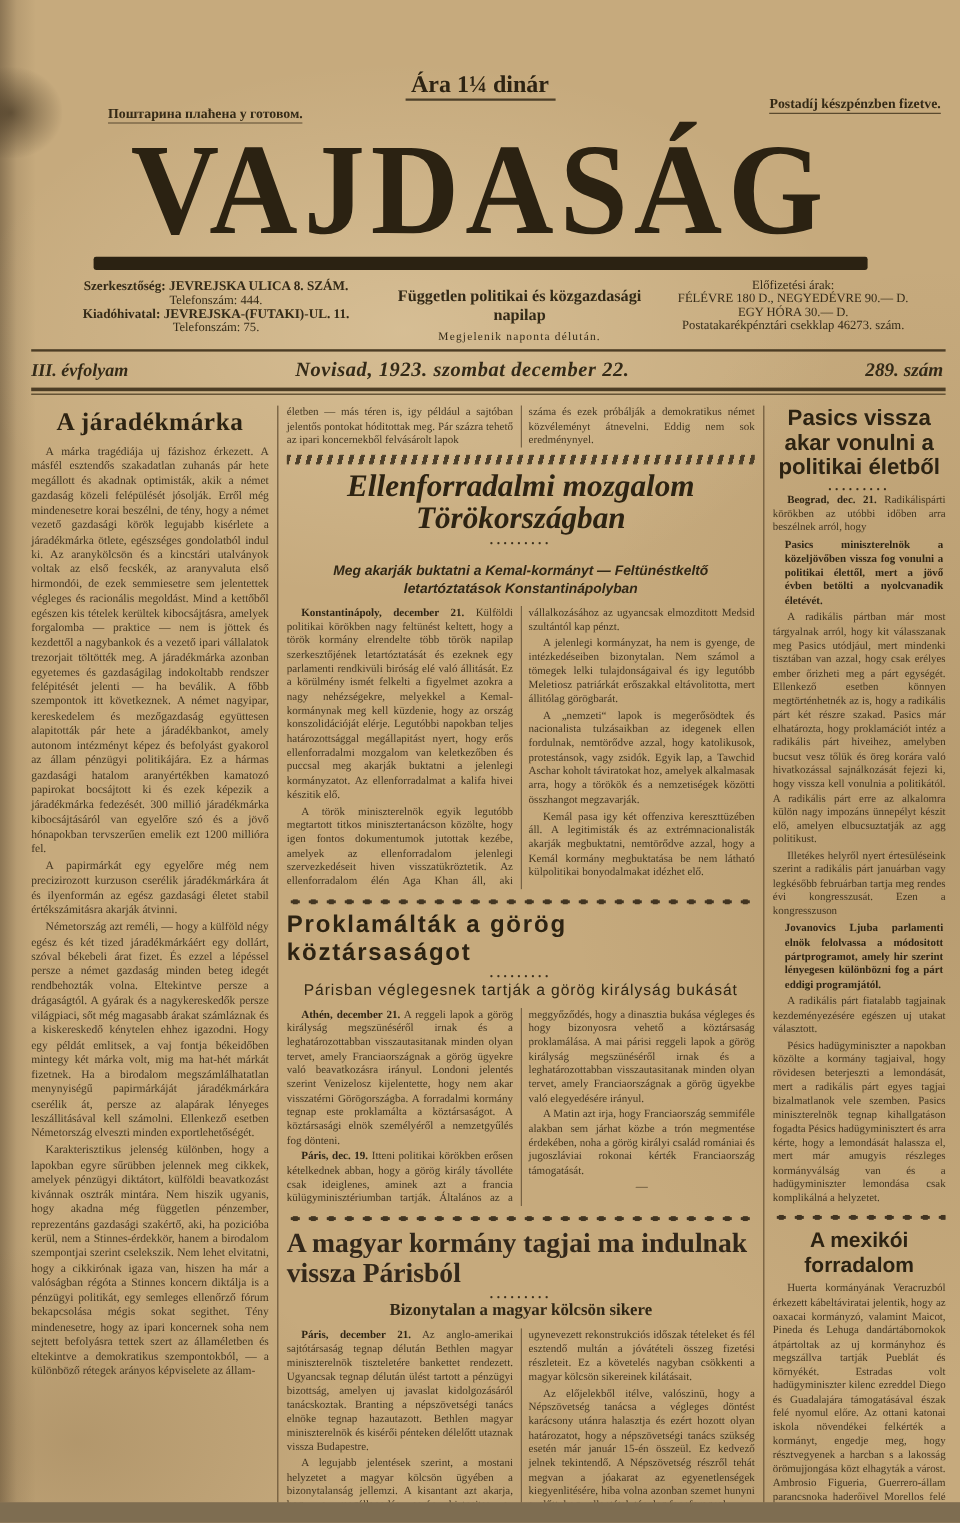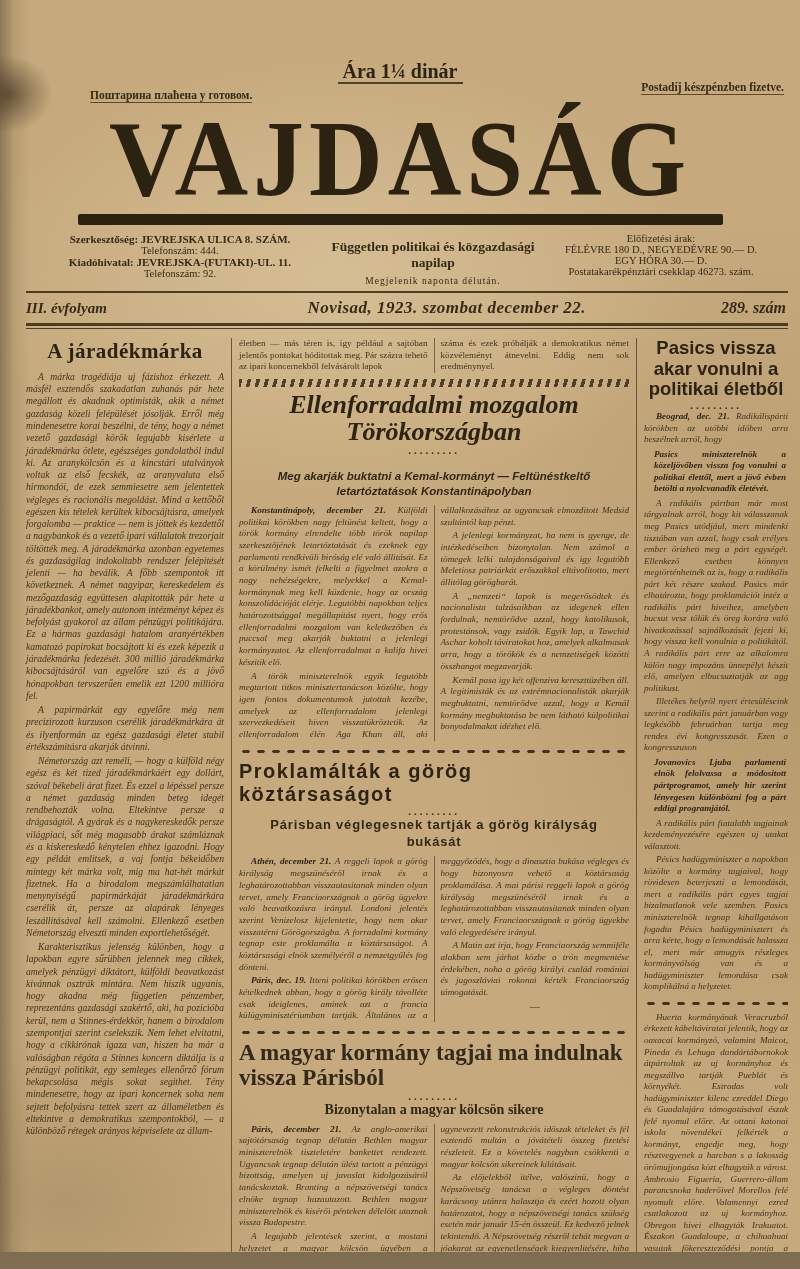--- a/index.html
+++ b/index.html
@@ -31,49 +31,49 @@
   .info-row{display:flex;align-items:flex-start;padding:0 14px 0 30px;}
   .info-l{width:300px;font-size:10.5px;text-align:center;}
   .info-l .b1{font-weight:bold;font-size:11px;}
   .info-c{flex:1;text-align:center;padding-top:6px;}
   .info-c .tag1{font-weight:bold;font-size:13.5px;}
   .info-c .tag2{font-size:9.5px;letter-spacing:1px;margin-top:5px;}
   .info-r{width:250px;font-size:10.5px;text-align:center;}
   .rule-top{border-top:2px solid #4c3d25;margin:5px 12px 0 26px;}
   .date-row{display:flex;align-items:baseline;padding:5px 14px 5px 26px;font-style:italic;font-weight:bold;}
   .date-vol{width:220px;font-size:15px;}
-  .date-c{flex:1;text-align:right;font-size:17px;letter-spacing:.5px;}
+  .date-c{flex:1;text-align:left;font-size:17px;letter-spacing:.5px;}
   .date-issue{width:200px;text-align:right;font-size:16px;}
   .rule-bot{height:2px;border-top:3px solid #4c3d25;border-bottom:1px solid #4c3d25;margin:0 12px 0 26px;}
   .bodycols{display:flex;padding:9px 12px 0 26px;}
   .col1{width:198px;padding-right:7px;border-right:1px solid #6b5639;}
   .colm{width:390px;padding:0 7px;border-right:1px solid #6b5639;}
   .col4{flex:1;padding-left:7px;}
-  p.p{margin:0 0 2px;text-indent:12px;text-align:justify;font-size:9.2px;line-height:1.27;color:rgba(50,39,21,.90);font-style:italic;}
+  p.p{margin:0 0 2px;text-indent:12px;text-align:justify;font-size:9.2px;line-height:1.27;color:rgba(50,39,21,.90);}
   .col1 p.p{font-size:9.6px;line-height:1.28;}
   .col4 p.p{font-size:9.1px;line-height:1.27;}
   p.p b{color:rgba(43,33,17,.97);}
   .emph{font-weight:bold;text-indent:0 !important;padding:1px 2px 1px 10px;color:rgba(43,33,17,.97) !important;}
   .h-jaradek{font-size:21px;font-weight:bold;text-align:center;margin:1px 0 7px;letter-spacing:.5px;color:#2d2312;}
   .cont{display:flex;text-align:justify;}
   .cont>div{width:50%;font-size:9.2px;line-height:1.27;color:rgba(50,39,21,.90);}
   .cont .cl{padding-right:6px;}
   .cont .cr{padding-left:6px;border-left:1px solid rgba(96,77,51,.8);}
   .divider-zigzag{height:8px;margin:6px 0 4px;
     background:repeating-linear-gradient(105deg, rgba(56,44,25,.85) 0 3.5px, rgba(56,44,25,0) 3.5px 8.5px);}
   .divider-chain{height:9px;margin:6px 0 4px;background-repeat:repeat-x;background-size:15px 9px;
     background-image:radial-gradient(ellipse 6.5px 3.2px at 7px 4.5px, rgba(52,40,23,.9) 60%, transparent 63%);}
   .h-turkey{font-size:26px;font-weight:bold;font-style:italic;text-align:center;line-height:1.04;margin:4px 0 1px;color:#2d2312;}
   .h-greek{font-family:"Liberation Sans",sans-serif;font-size:20px;font-weight:bold;text-align:left;letter-spacing:1.5px;margin:2px 0 0;color:#2d2312;}
   .h-magyar{font-size:23px;font-weight:bold;text-align:left;line-height:1.08;margin:4px 0 0;color:#33281a;}
   .h-pasics{font-family:"Liberation Sans",sans-serif;font-size:18.5px;font-weight:bold;text-align:center;line-height:1.12;margin:0 0 1px;color:#2d2312;}
   .h-mexiko{font-family:"Liberation Sans",sans-serif;font-size:17.5px;font-weight:bold;text-align:center;margin:3px 0 3px;color:#2d2312;}
   .dots{text-align:center;font-size:11px;letter-spacing:3px;line-height:8px;margin:1px 0 2px;color:#3a2e1a;font-weight:bold;}
   .sub-turkey{font-family:"Liberation Sans",sans-serif;font-style:italic;font-weight:bold;font-size:11.5px;text-align:center;line-height:1.3;margin:15px 0 6px;color:#312715;}
-  .sub-greek{font-family:"Liberation Sans",sans-serif;font-weight:bold;font-size:13px;letter-spacing:.8px;text-align:center;line-height:1.3;margin:0 12px 6px;color:#312715;}
+  .sub-greek{font-family:"Liberation Sans",sans-serif;font-weight:normal;font-size:13px;letter-spacing:.8px;text-align:center;line-height:1.3;margin:0 12px 6px;color:#312715;}
   .sub-magyar{font-weight:bold;font-size:14px;text-align:center;margin:0 0 6px;color:#312715;}
   .twocol{column-count:2;column-gap:13px;column-rule:1px solid rgba(96,77,51,.8);}
   .dash-end{text-align:center;margin:1px 0 2px;font-size:10px;color:rgba(50,39,21,.9);}
   section{display:block;}
 </style>
 </head>
 <body>
 
 <div class="page">
   <div class="smudge"></div>
@@ -85,21 +85,21 @@
   </div>
 
   <div class="mast-title">VAJDASÁG</div>
   <div class="title-bar"></div>
 
   <div class="info-row">
     <div class="info-l">
       <div class="b1">Szerkesztőség: JEVREJSKA ULICA 8. SZÁM.</div>
       <div>Telefonszám: 444.</div>
       <div class="b1">Kiadóhivatal: JEVREJSKA-(FUTAKI)-UL. 11.</div>
-      <div>Telefonszám: 92.</div>
+      <div>Telefonszám: 75.</div>
     </div>
     <div class="info-c">
       <div class="tag1">Független politikai és közgazdasági napilap</div>
       <div class="tag2">Megjelenik naponta délután.</div>
     </div>
     <div class="info-r">
       <div class="b1">Előfizetési árak:</div>
       <div>FÉLÉVRE 180 D., NEGYEDÉVRE 90.— D.</div>
       <div>EGY HÓRA 30.— D.</div>
       <div>Postatakarékpénztári csekklap 46273. szám.</div>
@@ -184,19 +184,20 @@
         <p class="p">A radikális pártban már most tárgyalnak arról, hogy kit válasszanak meg Pasics utódjául, mert mindenki tisztában van azzal, hogy csak erélyes ember őrizheti meg a párt egységét. Ellenkező esetben könnyen megtörténhetnék az is, hogy a radikális párt két részre szakad. Pasics már elhatározta, hogy proklamációt intéz a radikális párt hiveihez, amelyben bucsut vesz tőlük és öreg korára való hivatkozással sajnálkozását fejezi ki, hogy vissza kell vonulnia a politikától. A radikális párt erre az alkalomra külön nagy impozáns ünnepélyt készit elő, amelyen elbucsuztatják az agg politikust.</p>
         <p class="p">Illetékes helyről nyert értesüléseink szerint a radikális párt januárban vagy legkésőbb februárban tartja meg rendes évi kongresszusát. Ezen a kongresszuson</p>
         <p class="p emph">Jovanovics Ljuba parlamenti elnök felolvassa a módositott pártprogramot, amely hir szerint lényegesen különbözni fog a párt eddigi programjától.</p>
         <p class="p">A radikális párt fiatalabb tagjainak kezdeményezésére egészen uj utakat választott.</p>
         <p class="p">Pésics hadügyminiszter a napokban közölte a kormány tagjaival, hogy rövidesen beterjeszti a lemondását, mert a radikális párt egyes tagjai bizalmatlanok vele szemben. Pasics miniszterelnök tegnap kihallgatáson fogadta Pésics hadügyminisztert és arra kérte, hogy a lemondását halassza el, mert már amugyis részleges kormányválság van és a hadügyminiszter lemondása csak komplikálná a helyzetet.</p>
       </section>
 
       <div class="divider-chain"></div>
 
       <section>
+        <h2 class="h-mexiko">A mexikói forradalom</h2>
         <p class="p">Huerta kormányának Veracruzból érkezett kábeltáviratai jelentik, hogy az oaxacai kormányzó, valamint Maicot, Pineda és Lehuga dandártábornokok átpártoltak az uj kormányhoz és megszállva tartják Pueblát és környékét. Estradas volt hadügyminiszter kilenc ezreddel Diego és Guadalajára támogatásával észak felé nyomul előre. Az ottani katonai iskola növendékei felkérték a kormányt, engedje meg, hogy résztvegyenek a harcban s a lakosság örömujjongása közt elhagyták a várost. Ambrosio Figueria, Guerrero-állam parancsnoka haderőivel Morellos felé nyomult előre. Valamennyi ezred csatlakozott az uj kormányhoz. Obregon hivei elhagyták Irakuatot. Északon Guadaloupe, a chihuahuai vasutak főkereszteződési pontja a forradalmárok kezébe került.</p>
 
       </section>
     </div>
 
   </div>
 </div>
 
 </body></html>

